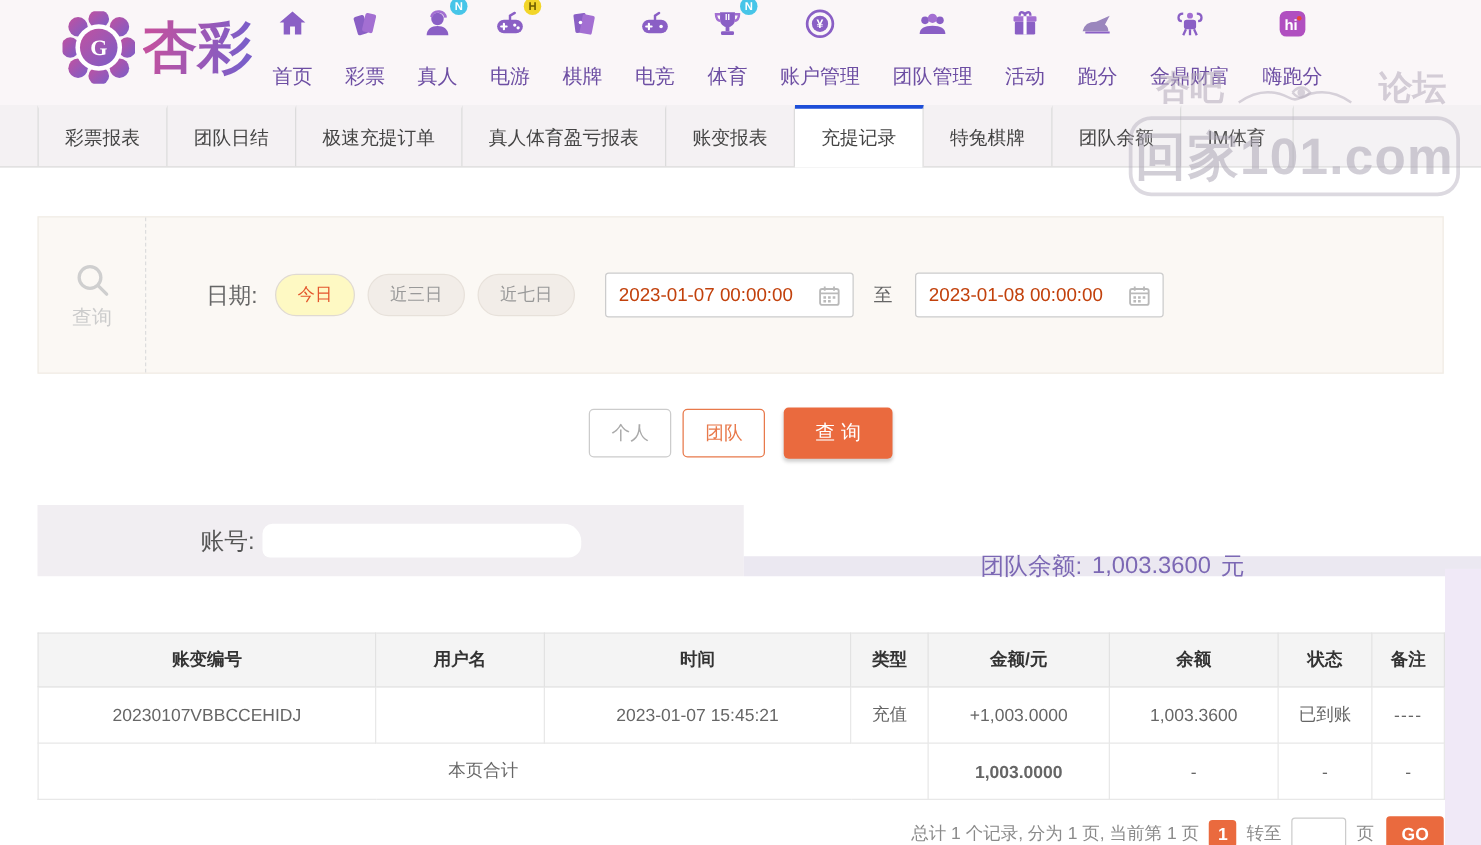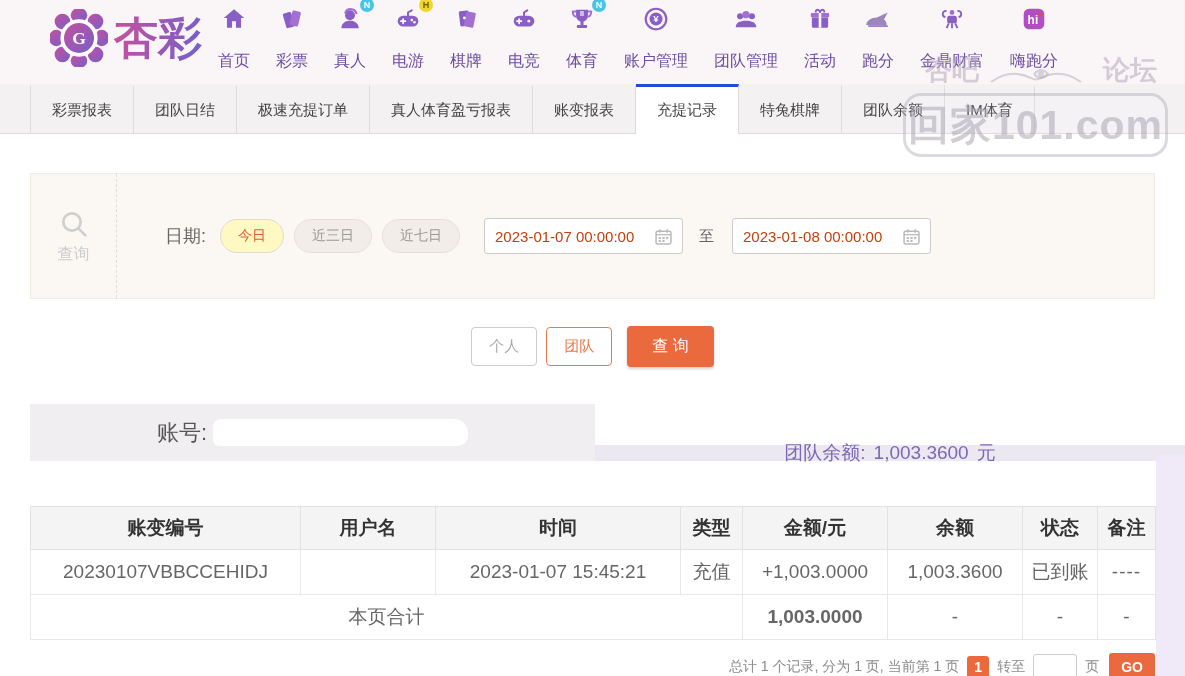--- a/index.html
+++ b/index.html
@@ -57,27 +57,27 @@
   .actions { display:flex; justify-content:center; align-items:center; gap:9px; margin-top:27px; }
   .btn { border-radius:4px; font-size:15px; cursor:pointer; background:#fff; }
   .btn-personal { padding:9px 17px; border:1px solid #ccc; color:#aaa; }
   .btn-team { padding:9px 17px; border:1px solid #e8794b; color:#e8794b; }
   .btn-query { padding:10px 25px; border:none; background:#ea6a3e; color:#fff; font-size:16px;
     box-shadow:0 2px 3px rgba(0,0,0,.18); margin-left:6px; }
 
   
   .account-bar { display:flex; height:57px; margin:37px 0 0 30px; }
   .acc-left { flex:0 0 565px; background:#f1eef2; display:flex; align-items:center; justify-content:center; }
-  .acc-label { font-size:22px; color:#555; }
+  .acc-label { font-size:19px; color:#555; }
   .redaction { width:255px; height:27px; background:#fff; border-radius:8px 14px 10px 6px; margin-left:6px; }
   .acc-right { flex:1; background:#ebe8f1; display:flex; align-items:center; justify-content:center; gap:8px;
     color:#7c68b4; font-size:19px;margin-top:41px; }
 
   
-  .records { width:1125px; margin:45px 30px 0; border-collapse:collapse; font-size:19px; table-layout:fixed; }
+  .records { width:1125px; margin:45px 30px 0; border-collapse:collapse; font-size:14px; table-layout:fixed; }
   .records th { background:#f4f4f4; border:1px solid #e2e2e2; height:43px; color:#333; font-weight:bold; }
   .records td { border:1px solid #e8e8e8; height:45px; text-align:center; color:#666; }
   .amt-pos { color:#5ca23e; }
   .status-ok { color:#5ca23e; }
   .remark { color:#999; letter-spacing:1px; }
   .blur-blob { width:58px; height:9px; background:#d9d9d9; border-radius:4px; margin:0 auto; filter:blur(2px); }
   .sum-label { color:#555; }
   .sum-amount { color:#333; font-weight:bold; }
   .sum-dash { color:#888; }
 

